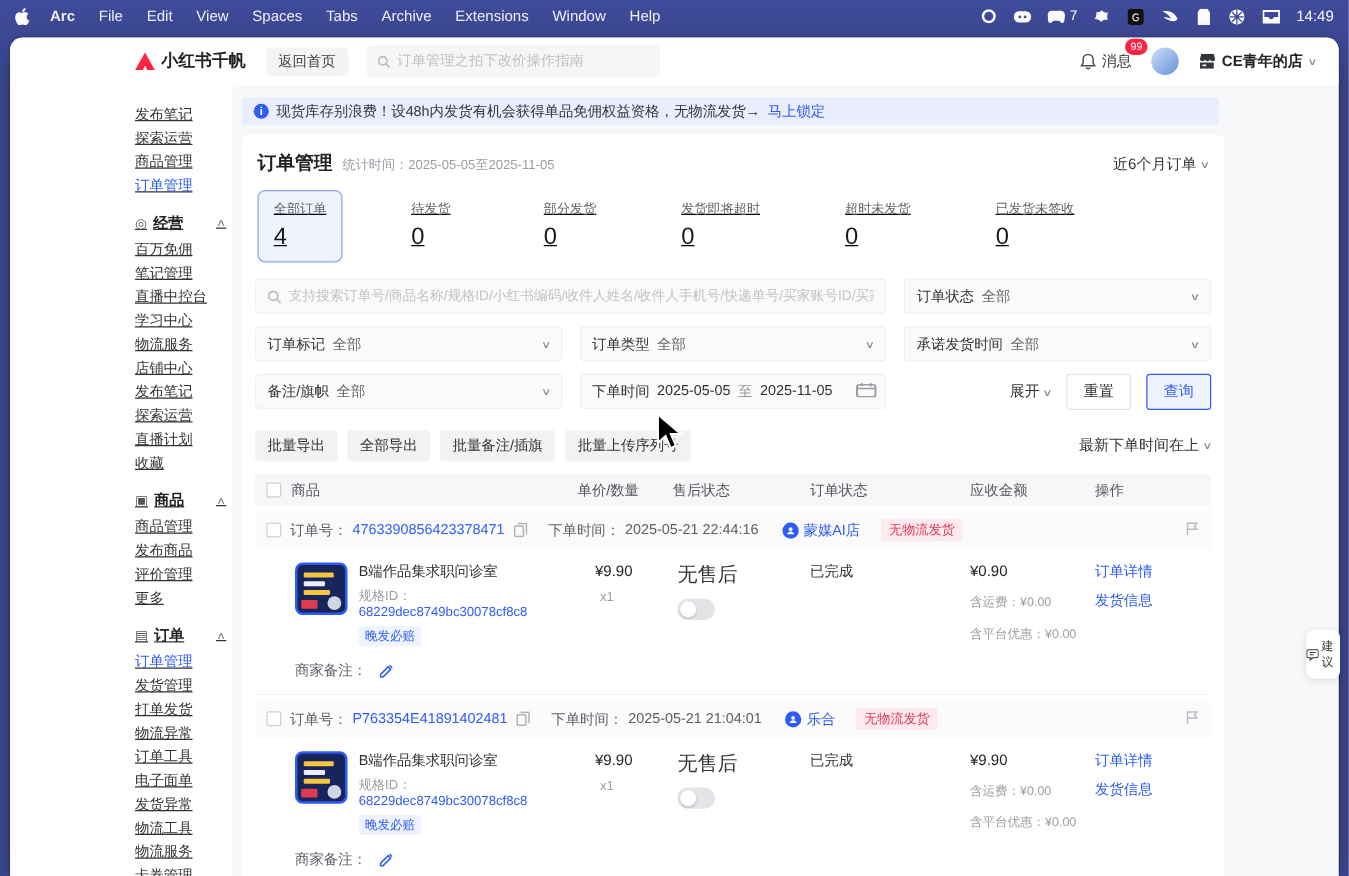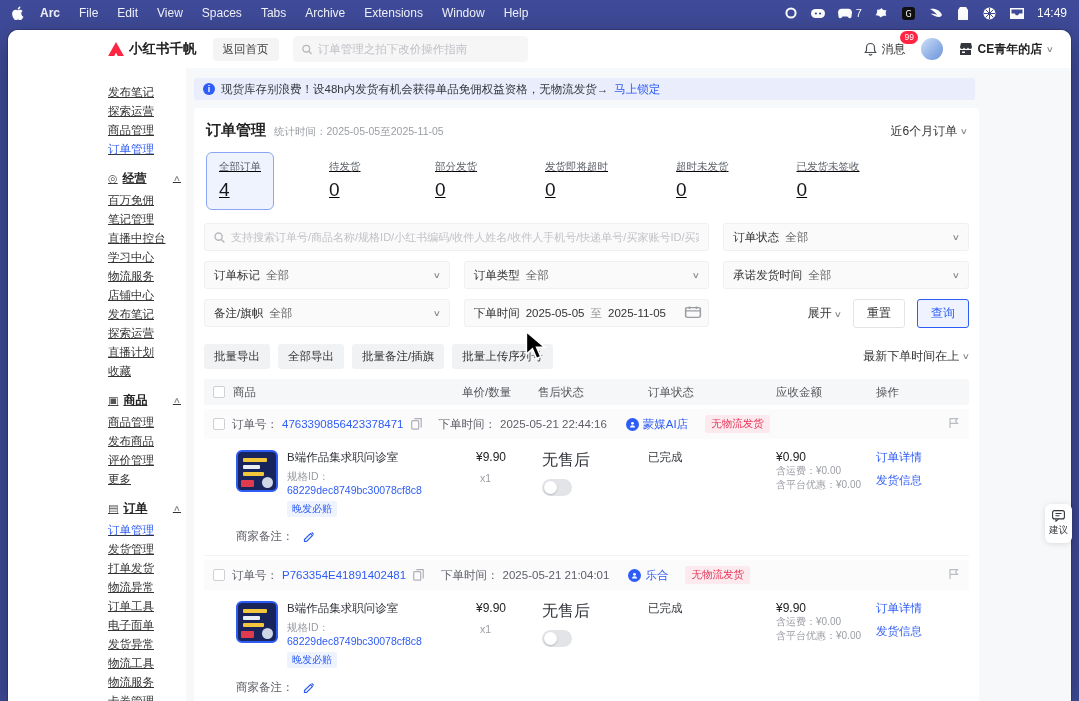--- a/index.html
+++ b/index.html
@@ -116,28 +116,28 @@
   .pspec { font-size:10.5px; color:#9a9da3; margin-top:5px; }
   .pspec .num { color:#2e5cf6; }
   .btag { display:inline-block; background:#eef3fe; color:#2e5cf6; font-size:10px; padding:1px 5px; border-radius:2px; margin-top:5px; }
   .price-cell { padding-left:14px; font-size:12px; color:#222; }
   .qty { color:#9a9da3; font-size:10.5px; margin-top:8px; padding-left:4px; }
   .after-cell { font-size:16px; color:#33363c; padding-left:4px; }
   .toggle { width:30px; height:17px; border-radius:9px; background:#e3e4e8; position:relative; margin-top:8px; }
   .toggle i { position:absolute; left:2px; top:2px; width:13px; height:13px; border-radius:50%; background:#fff; box-shadow:0 1px 2px rgba(0,0,0,.2); }
   .status-cell { font-size:11.5px; color:#33363c; }
   .amount-cell { font-size:12px; color:#222; }
-  .amount-cell .sub { font-size:10px; color:#9a9da3; margin-top:0; }
+  .amount-cell .sub { font-size:10px; color:#9a9da3; margin-top:11px; }
   .ops-cell { display:flex; flex-direction:column; gap:8px; font-size:11.5px; }
   .ops-cell a { color:#2e5cf6; text-decoration:none; }
   .order-foot { display:flex; align-items:center; gap:9px; font-size:11.5px; color:#5c5f66; padding:8px 0 11px 32px; }
 
   
   .feedback { position:absolute; left:1045px; top:504px; width:27px; height:39px; background:#fff; border-radius:6px;
-              box-shadow:0 1px 6px rgba(0,0,0,.12); display:flex; flex-direction:column; align-items:center; justify-content:center; gap:2px; }
+              box-shadow:0 1px 6px rgba(0,0,0,.12); display:flex; flex-direction:row; align-items:center; justify-content:center; gap:2px; }
   .feedback .fl { font-size:9.5px; color:#33363c; }
 
   
   .cursor { position:absolute; left:524px; top:330px; z-index:50; pointer-events:none; }
 </style>
 </head>
 <body>
 
 <div class="screen">
 

